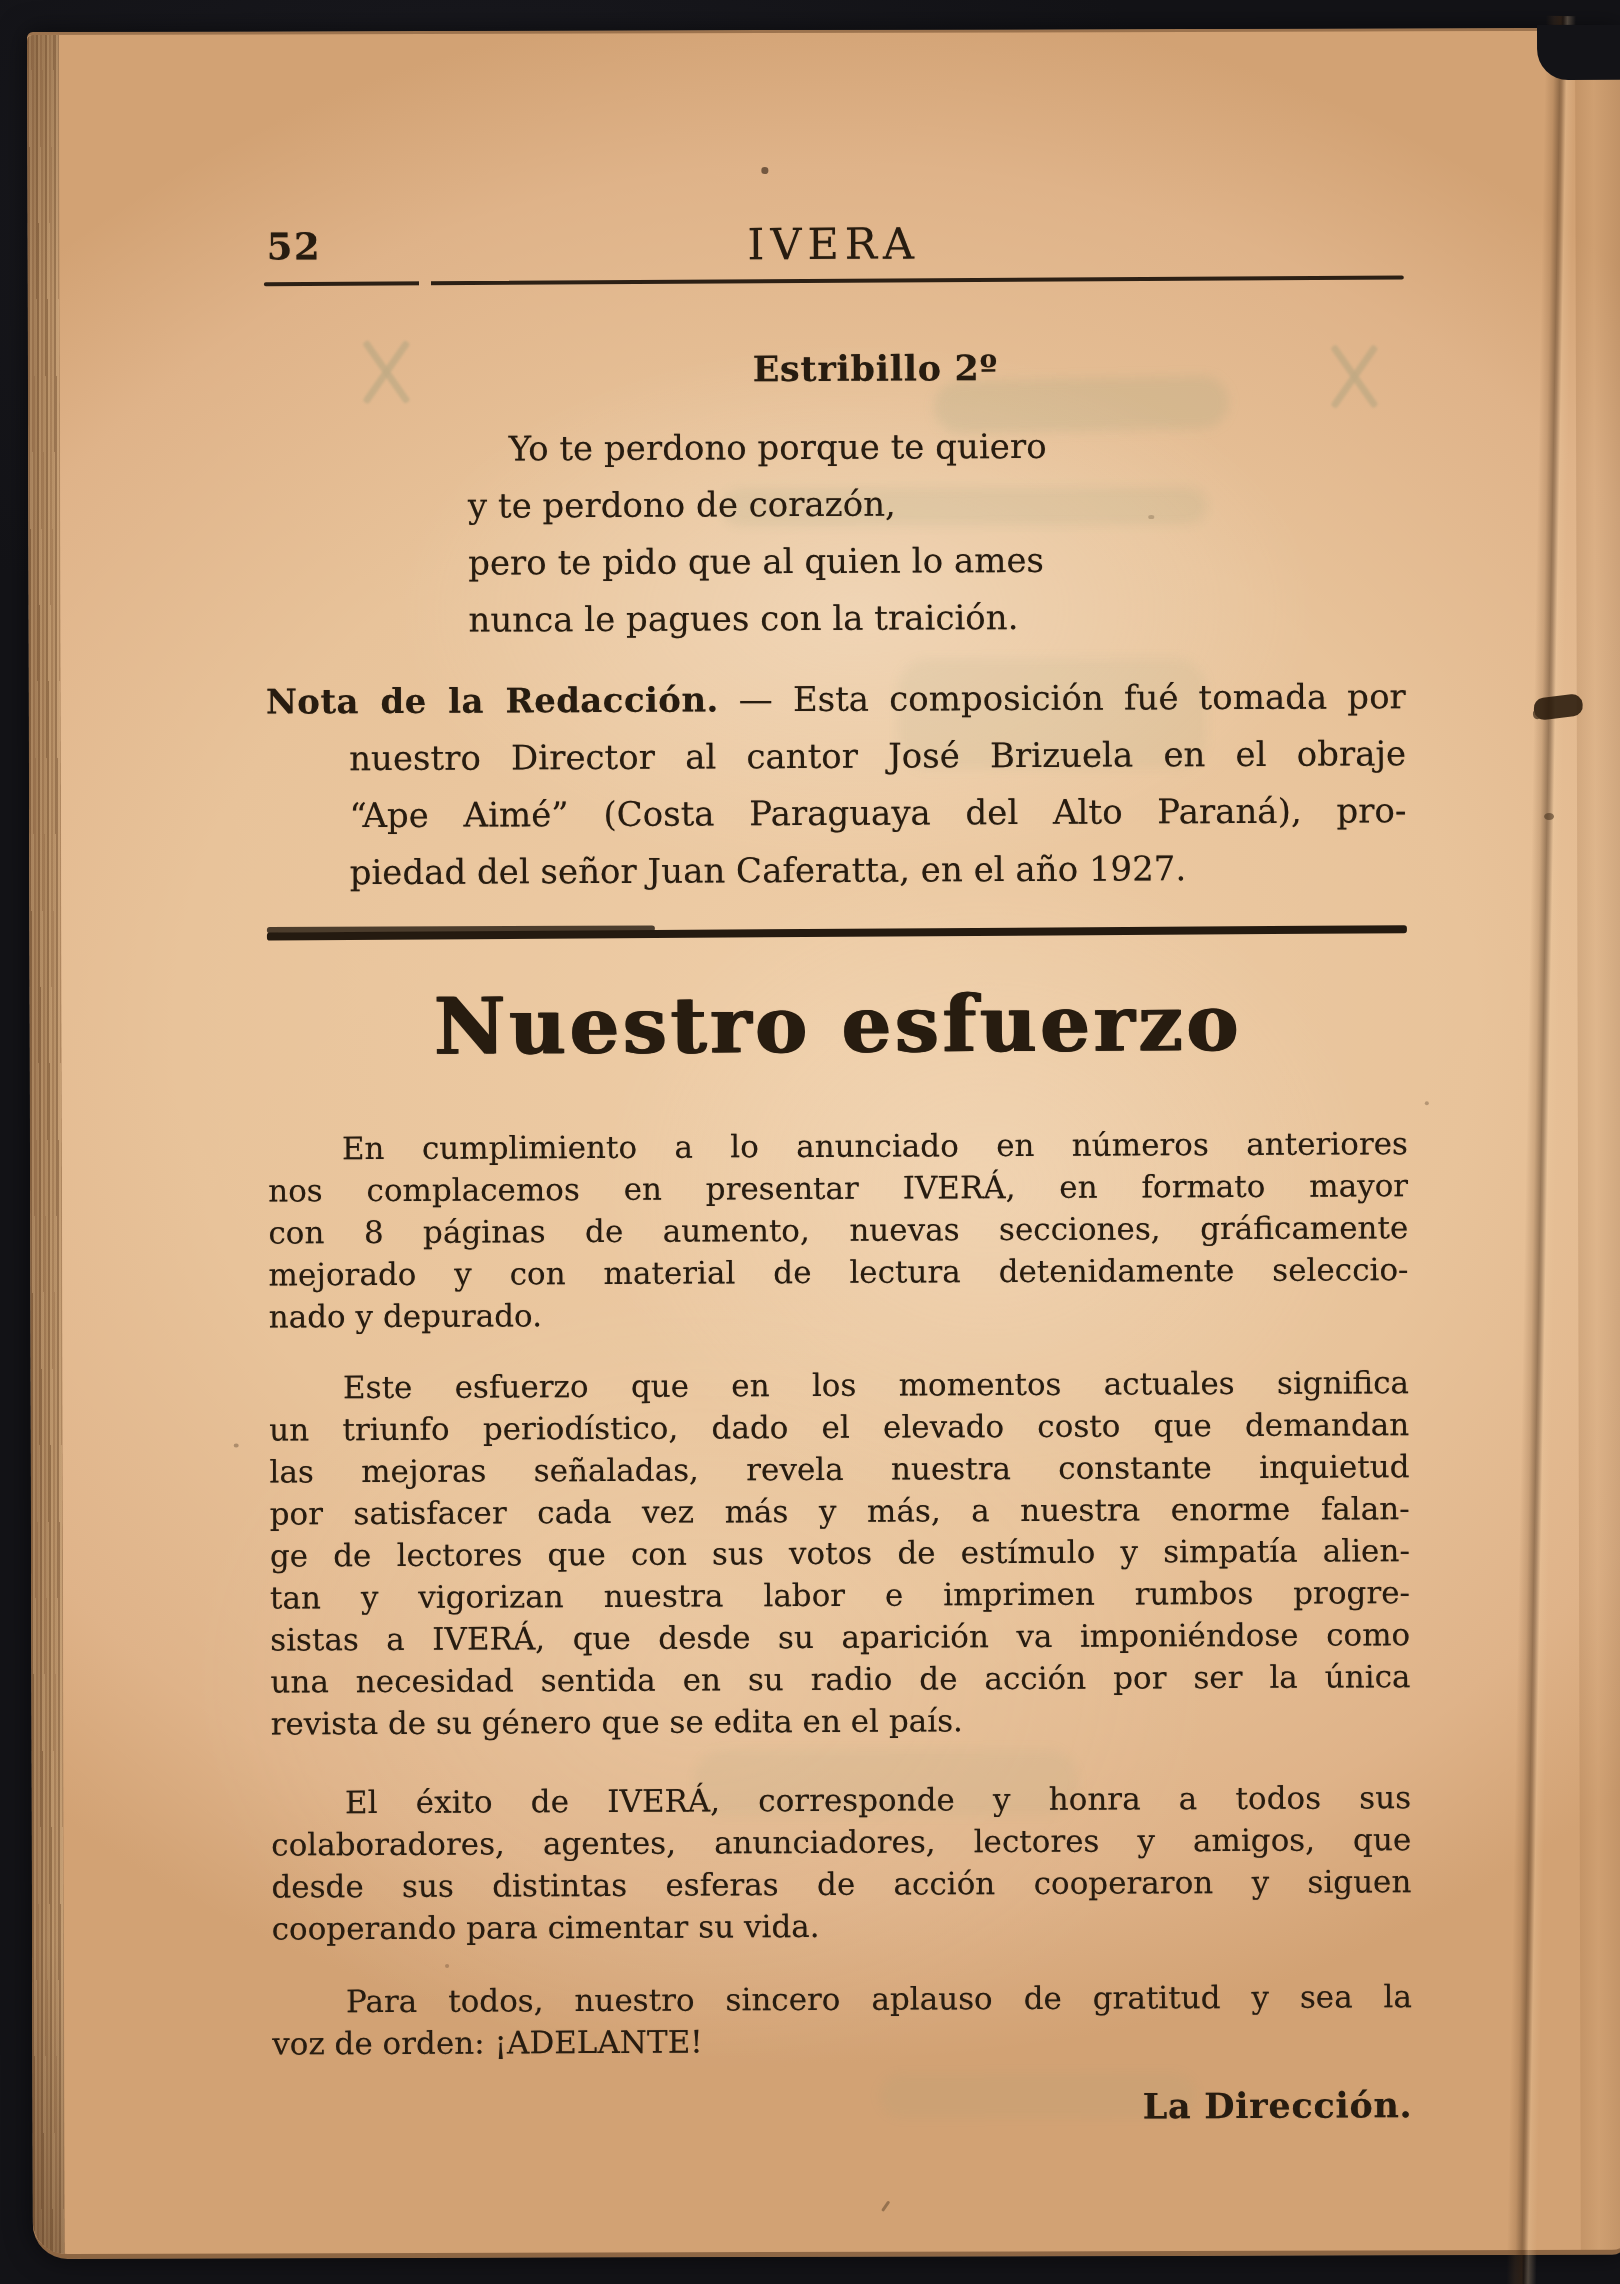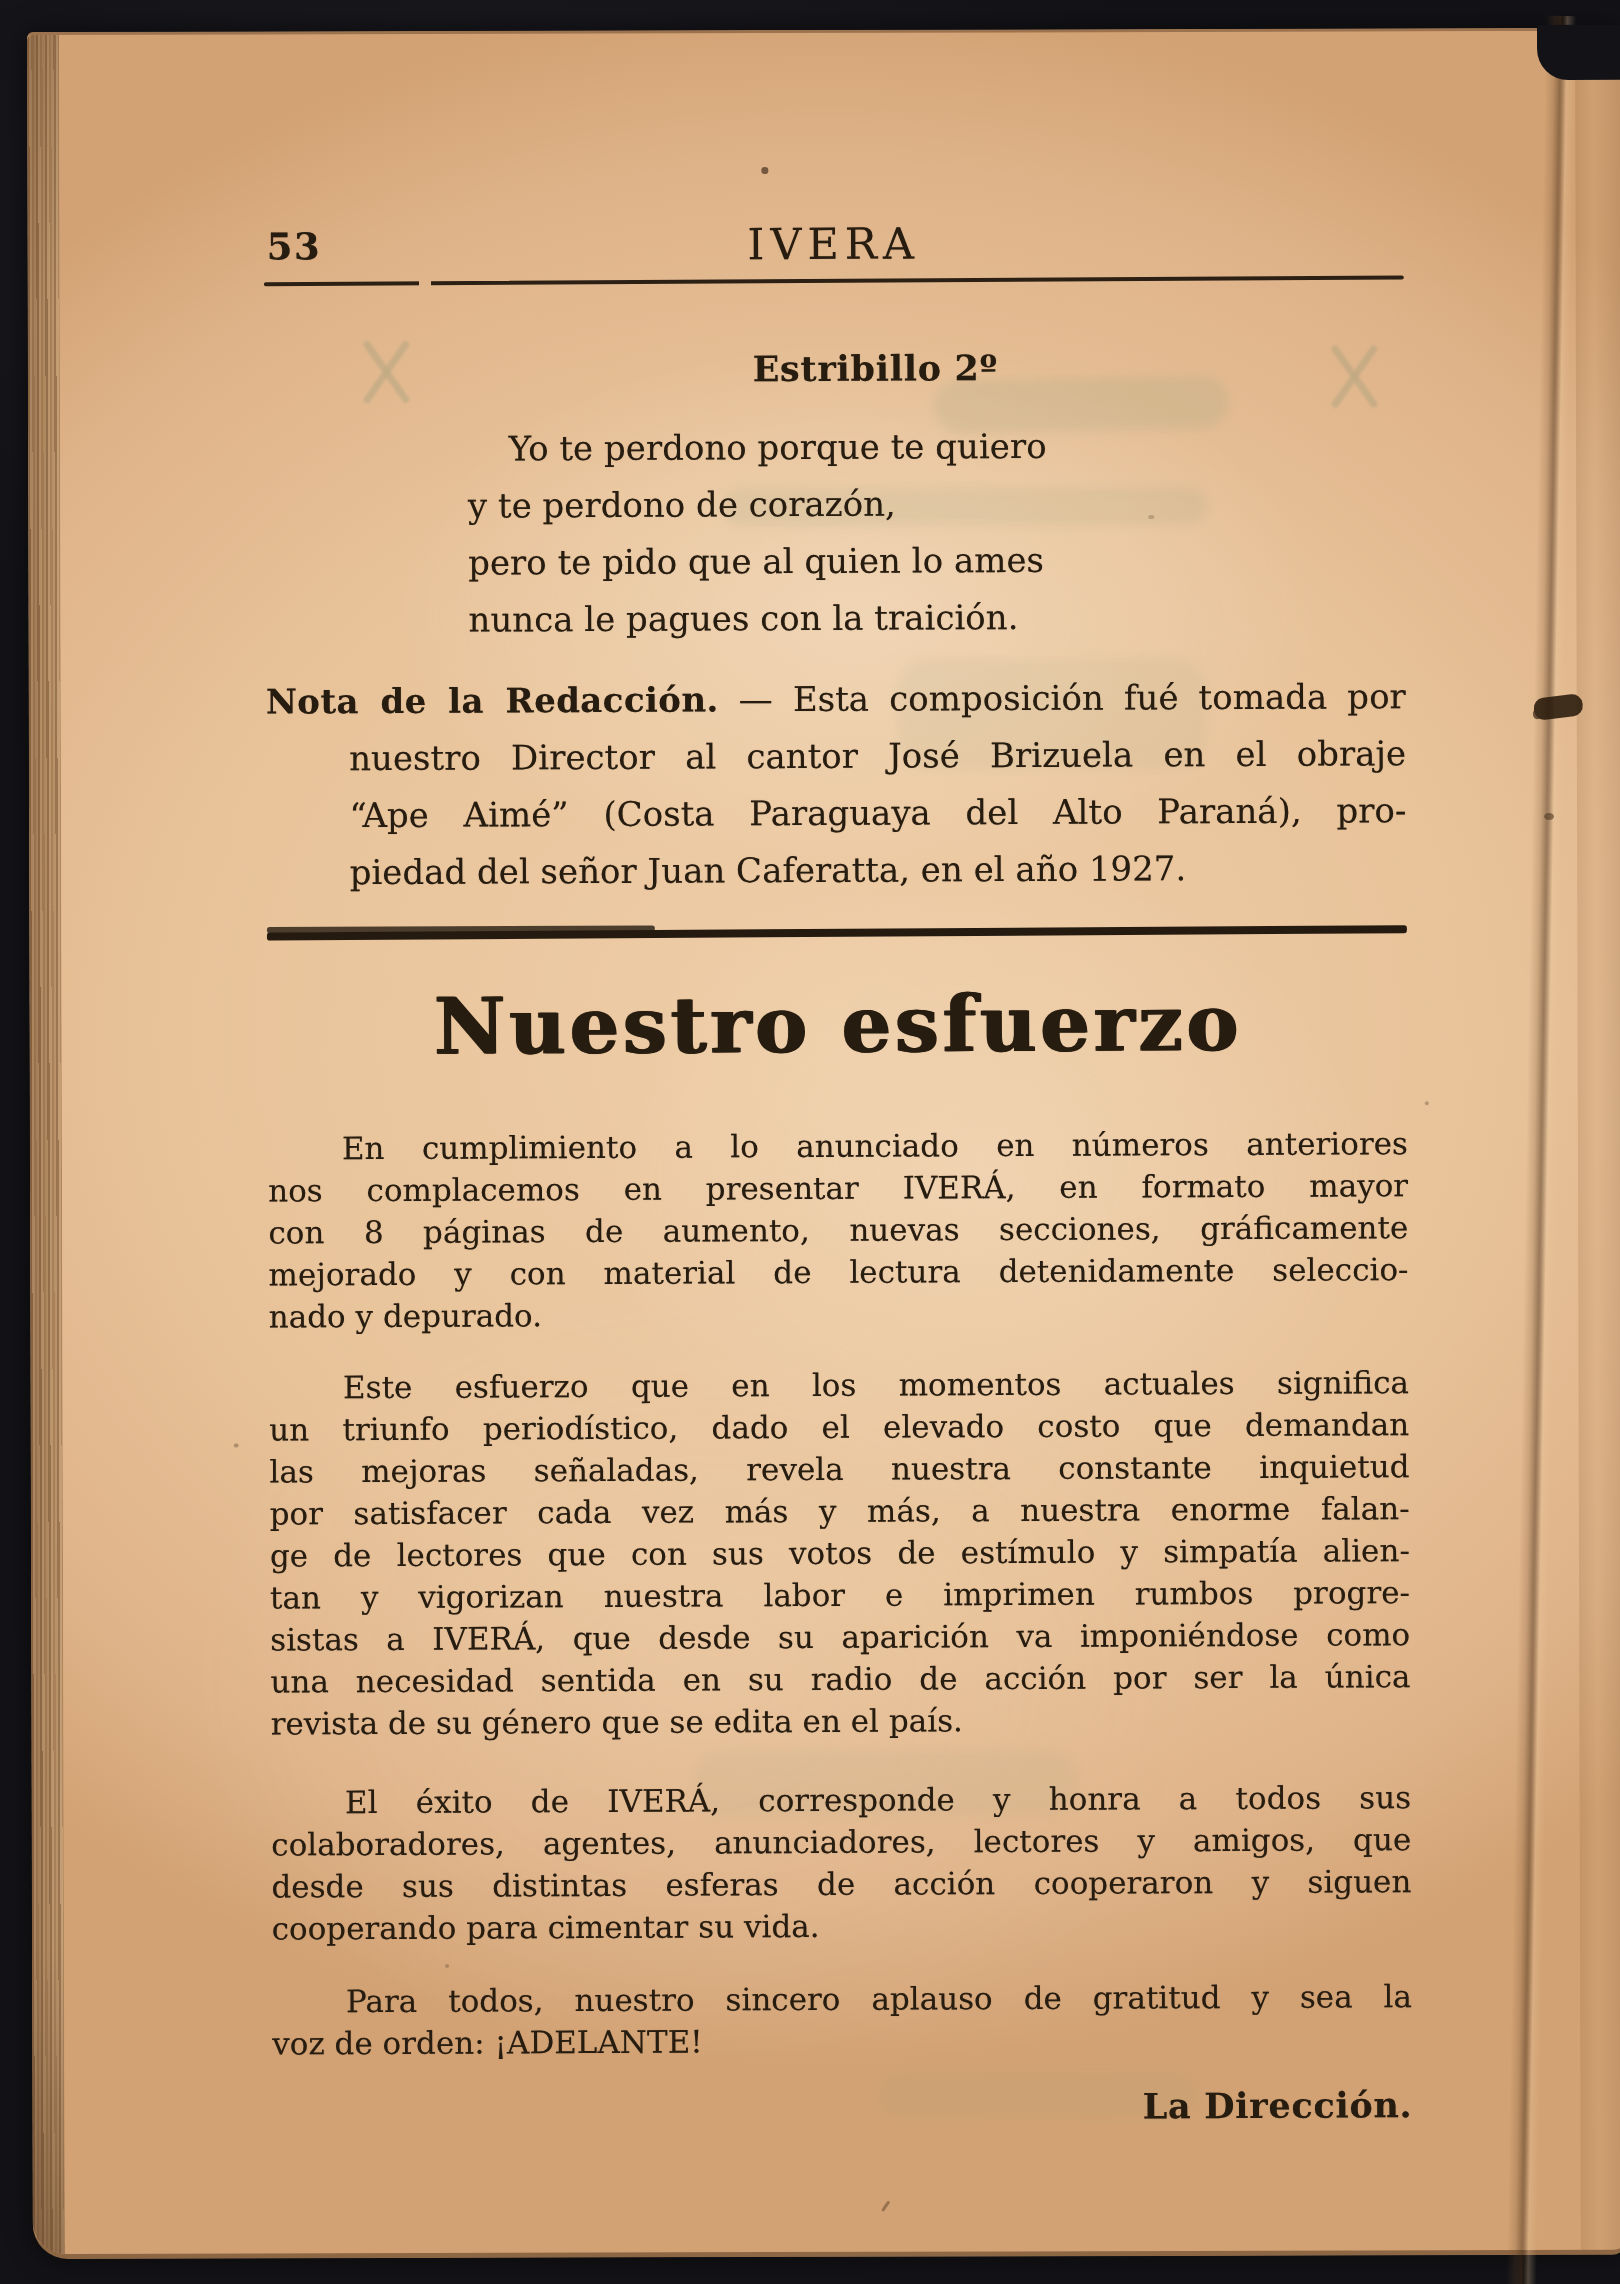--- a/index.html
+++ b/index.html
@@ -165,21 +165,21 @@
     <div class="mark-dot-1"></div>
     <div class="speck sp1"></div>
     <div class="speck sp2"></div>
     <div class="speck sp3"></div>
     <div class="speck sp4"></div>
     <div class="speck sp5"></div>
     <div class="speck sp6"></div>
 
     <div class="content">
 
-      <div class="page-number" style="position: absolute; left: 241px; top: 189px;">53</div>
+      <div class="page-number" style="position: absolute; left: 241px; top: 189px;">52</div>
 
       <div class="col running-title">IVERA</div>
 
       <div class="col header-rule"></div>
 
       <div class="col poem-heading">Estribillo 2º</div>
 
       <div class="verse">
           <div class="tline">Yo te perdono porque te quiero</div>
           <div class="tline">y te perdono de corazón,</div>

